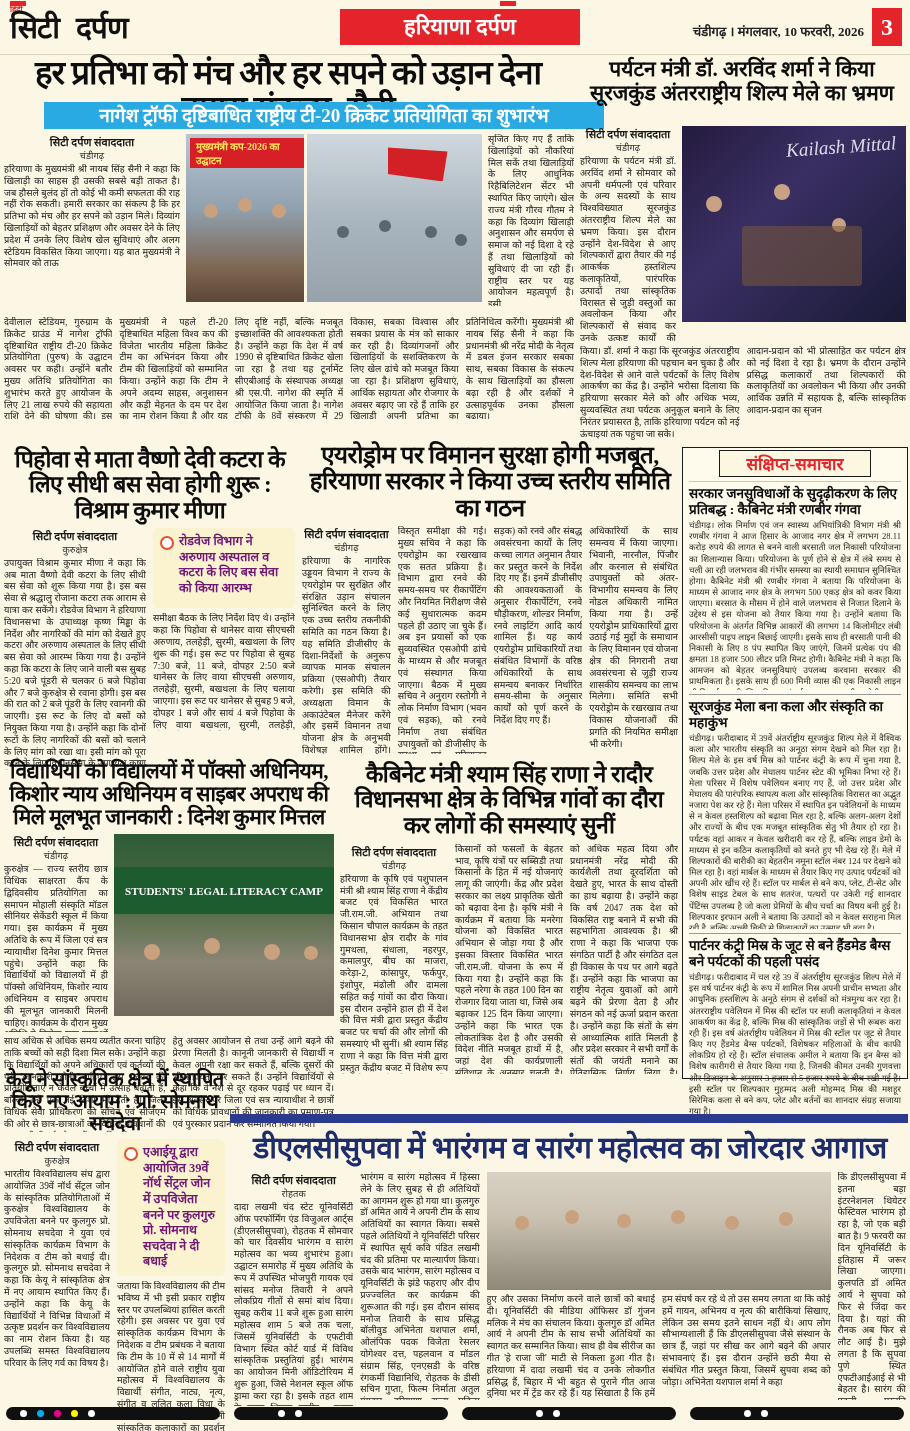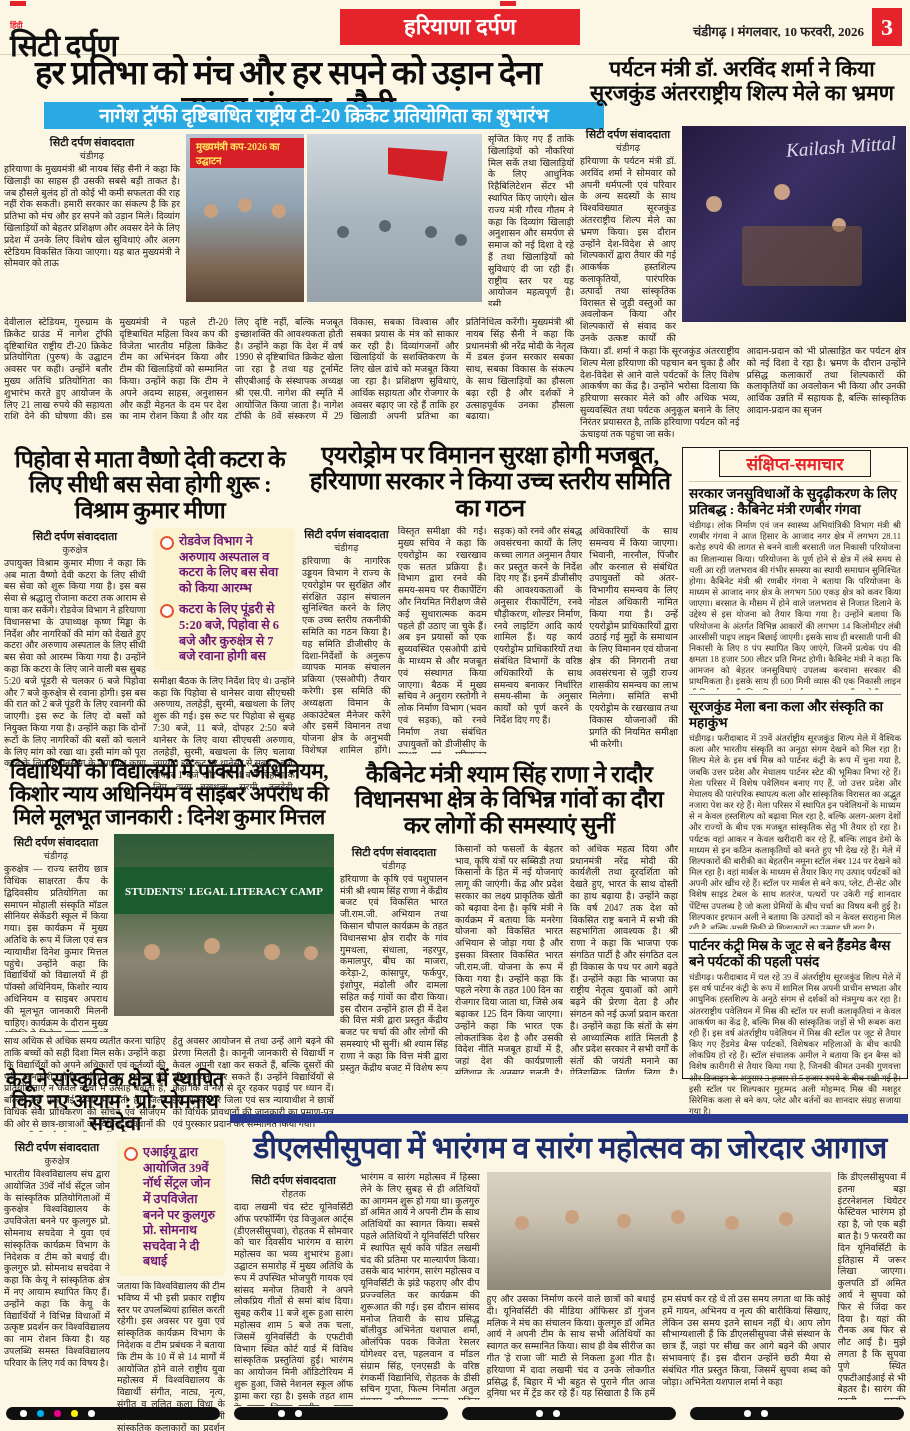--- a/index.html
+++ b/index.html
@@ -3,21 +3,21 @@
 <meta charset="utf-8">
 <style>
   html,body{margin:0;padding:0;}
   body{background:#888;}
   #page{position:relative;width:910px;height:1431px;background:#fcf7e4;overflow:hidden;
         font-family:"Liberation Serif","DejaVu Serif",serif;color:#191919;}
   .abs{position:absolute;}
   .reg-mark{position:absolute;top:1px;width:16px;height:5px;background:#e4232b;}
   
   #masthead{left:0;top:0;width:910px;height:54px;border-bottom:1px solid #d8d2b8;}
-  .logo-wrap{position:absolute;left:10px;top:22px;}
+  .logo-wrap{position:absolute;left:10px;top:6px;font-family:Liberation Mono, monospace;}
   .logo-tag{font-size:8px;color:#e4232b;font-weight:bold;display:block;line-height:8px;}
   .logo-main{font-size:30px;font-weight:bold;color:#111;line-height:32px;letter-spacing:-1px;}
   .edition-box{position:absolute;left:340px;top:9px;width:240px;height:36px;background:#e4232b;
                color:#fff;font-weight:bold;font-size:22px;text-align:center;line-height:36px;}
   .dateline{position:absolute;right:46px;top:22px;font-size:13px;font-weight:bold;color:#222;}
   .pagenum-box{position:absolute;right:8px;top:8px;width:30px;height:38px;background:#e4232b;color:#fff;
                font-weight:bold;font-size:24px;text-align:center;line-height:38px;}
   
   .lead-head{left:4px;top:56px;width:568px;font-size:33px;font-weight:bold;line-height:1.05;
              text-align:center;letter-spacing:-1px;color:#0d0d0d;}
@@ -152,24 +152,20 @@
         <div class="byline">सिटी दर्पण संवाददाता</div>
         <div class="place">कुरुक्षेत्र</div>
         <div class="bodytext" style="height:212px;">उपायुक्त विश्राम कुमार मीणा ने कहा कि अब माता वैष्णो देवी कटरा के लिए सीधी बस सेवा को शुरू किया गया है। इस बस सेवा से श्रद्धालु रोजाना कटरा तक आराम से यात्रा कर सकेंगे। रोडवेज विभाग ने हरियाणा विधानसभा के उपाध्यक्ष कृष्ण मिड्ढा के निर्देश और नागरिकों की मांग को देखते हुए कटरा और अरुणाय अस्पताल के लिए सीधी बस सेवा को आरम्भ किया गया है। उन्होंने कहा कि कटरा के लिए जाने वाली बस सुबह 5:20 बजे पूंडरी से चलकर 6 बजे पिहोवा और 7 बजे कुरुक्षेत्र से रवाना होगी। इस बस की रात को 2 बजे पूंडरी के लिए रवानगी की जाएगी। इस रूट के लिए दो बसों को नियुक्त किया गया है। उन्होंने कहा कि दोनों रूटों के लिए नागरिकों की बसों को चलाने के लिए मांग को रखा था। इसी मांग को पूरा करने के लिए विधानसभा के उपाध्यक्ष कृष्ण मिड्ढा ने पिहोवा में हुई</div>
       </div>
       <div style="width:142px;">
         <div class="bulletbox">
           <div class="bi">
             <span class="ring"></span>
             <span>रोडवेज विभाग ने अरुणाय अस्पताल व कटरा के लिए बस सेवा को किया आरम्भ</span>
           </div>
-          <div class="bi" style="margin-bottom:0;">
-            <span class="ring"></span>
-            <span>कटरा के लिए पूंडरी से 5:20 बजे, पिहोवा से 6 बजे और कुरुक्षेत्र से 7 बजे रवाना होगी बस</span>
-          </div>
         </div>
         <div class="bodytext" style="height:118px;">समीक्षा बैठक के लिए निर्देश दिए थे। उन्होंने कहा कि पिहोवा से थानेसर वाया सीएचसी अरुणाय, तलहेड़ी, सुरमी, बखथला के लिए शुरू की गई। इस रूट पर पिहोवा से सुबह 7:30 बजे, 11 बजे, दोपहर 2:50 बजे थानेसर के लिए वाया सीएचसी अरुणाय, तलहेड़ी, सुरमी, बखथला के लिए चलाया जाएगा। इस रूट पर थानेसर से सुबह 9 बजे, दोपहर 1 बजे और सायं 4 बजे पिहोवा के लिए वाया बखथला, सुरमी, तलहेड़ी, सीएचसी अरुणा के लिए चलाया जाएगा।</div>
       </div>
     </div>
   </div>
 
   <div class="abs" style="left:302px;top:442px;width:376px;">
     <div class="sec-head" style="font-size:24px;">एयरोड्रोम पर विमानन सुरक्षा होगी मजबूत, हरियाणा सरकार ने किया उच्च स्तरीय समिति का गठन</div>
     <div class="cols" style="margin-top:5px;height:228px;">
       <div>

